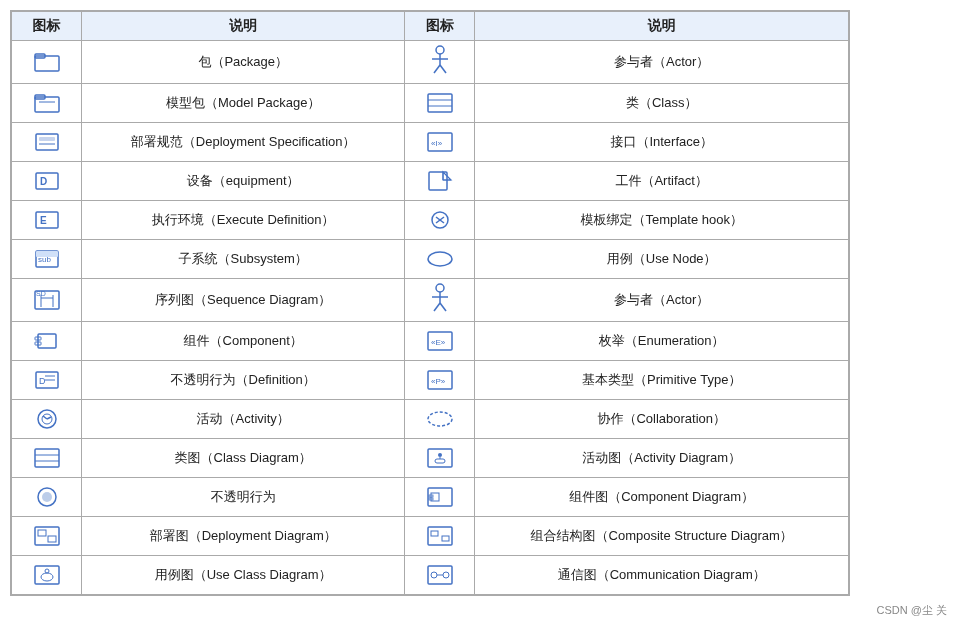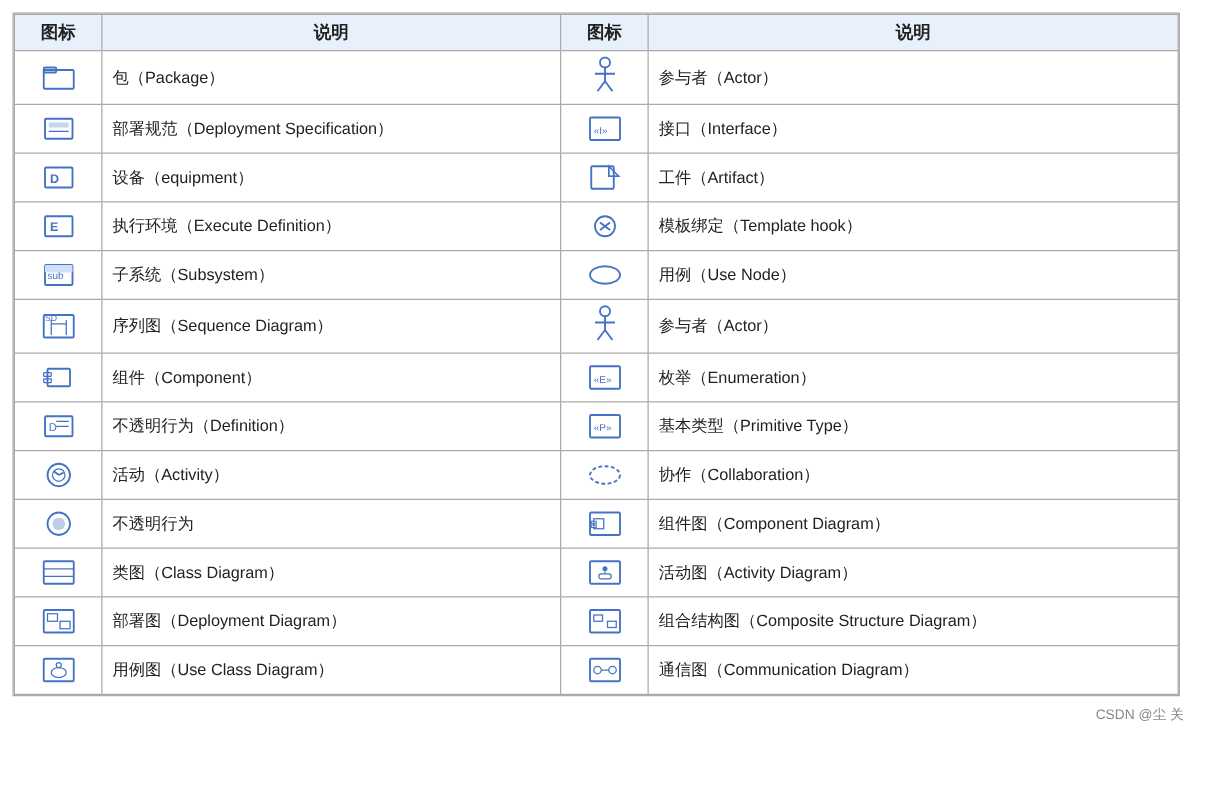--- a/index.html
+++ b/index.html
@@ -5,21 +5,21 @@
     * { box-sizing: border-box; margin: 0; padding: 0; }
     body {
       font-family: "Microsoft YaHei", "SimSun", Arial, sans-serif;
       font-size: 13px;
       background: #fff;
       padding: 10px;
     }
     .table-container {
       border: 1px solid #aaa;
       display: inline-block;
-      width: 934px;
+      width: 840px;
     }
     table {
       width: 100%;
       border-collapse: collapse;
     }
     th, td {
       border: 1px solid #aaa;
       padding: 5px 8px;
       vertical-align: middle;
       text-align: left;
@@ -31,20 +31,21 @@
       font-size: 14px;
       color: #222;
     }
     td.icon-cell {
       text-align: center;
       width: 70px;
       min-width: 60px;
     }
     td.desc-cell {
       color: #222;
+      text-align: center;
     }
     .footer {
       text-align: right;
       font-size: 11px;
       color: #888;
       padding: 4px 8px;
     }
     
     .icon-box {
       display: inline-flex;
@@ -90,20 +91,42 @@
                 <line x1="14" y1="20" x2="20" y2="28" stroke="#4472C4" stroke-width="1.5"></line>
               </svg>
             </span>
     </td>
     <td class="desc-cell">参与者（Actor）</td>
   </tr>
         <tr>
     <td class="icon-cell">
       <span class="icon-box">
               <svg width="28" height="22" viewBox="0 0 28 22">
+                <rect x="2" y="5" width="24" height="15" rx="1" fill="none" stroke="#4472C4" stroke-width="1.5"></rect>
+                <rect x="2" y="3" width="10" height="4" rx="1" fill="none" stroke="#4472C4" stroke-width="1.5"></rect>
+                <line x1="6" y1="10" x2="22" y2="10" stroke="#4472C4" stroke-width="1"></line>
+              </svg>
+            </span>
+    </td>
+    <td class="desc-cell">模型包（Model Package）</td>
+    <td class="icon-cell">
+      <span class="icon-box">
+              <svg width="28" height="22" viewBox="0 0 28 22">
+                <rect x="2" y="2" width="24" height="18" rx="1" fill="none" stroke="#4472C4" stroke-width="1.5"></rect>
+                <line x1="2" y1="8" x2="26" y2="8" stroke="#4472C4" stroke-width="1"></line>
+                <line x1="2" y1="14" x2="26" y2="14" stroke="#4472C4" stroke-width="1"></line>
+              </svg>
+            </span>
+    </td>
+    <td class="desc-cell">类（Class）</td>
+  </tr>
+        <tr>
+    <td class="icon-cell">
+      <span class="icon-box">
+              <svg width="28" height="22" viewBox="0 0 28 22">
                 <rect x="3" y="3" width="22" height="16" rx="1" fill="none" stroke="#4472C4" stroke-width="1.5"></rect>
                 <rect x="6" y="6" width="16" height="4" rx="1" fill="#4472C4" opacity="0.3"></rect>
                 <line x1="6" y1="13" x2="22" y2="13" stroke="#4472C4" stroke-width="1"></line>
               </svg>
             </span>
     </td>
     <td class="desc-cell">部署规范（Deployment Specification）</td>
     <td class="icon-cell">
       <span class="icon-box">
               <svg width="28" height="22" viewBox="0 0 28 22">
@@ -264,60 +287,60 @@
                 <ellipse cx="14" cy="11" rx="12" ry="7" fill="none" stroke="#4472C4" stroke-width="1.5" stroke-dasharray="3,2"></ellipse>
               </svg>
             </span>
     </td>
     <td class="desc-cell">协作（Collaboration）</td>
   </tr>
         <tr>
     <td class="icon-cell">
       <span class="icon-box">
               <svg width="28" height="22" viewBox="0 0 28 22">
+                <rect x="2" y="2" width="24" height="18" rx="1" fill="none" stroke="#4472C4" stroke-width="1.5"></rect>
+                <line x1="2" y1="8" x2="26" y2="8" stroke="#4472C4" stroke-width="1"></line>
+                <line x1="2" y1="14" x2="26" y2="14" stroke="#4472C4" stroke-width="1"></line>
+              </svg>
+            </span>
+    </td>
+    <td class="desc-cell">类图（Class Diagram）</td>
+    <td class="icon-cell">
+      <span class="icon-box">
+              <svg width="28" height="22" viewBox="0 0 28 22">
+                <rect x="2" y="2" width="24" height="18" rx="1" fill="none" stroke="#4472C4" stroke-width="1.5"></rect>
+                <circle cx="14" cy="8" r="2" fill="#4472C4"></circle>
+                <rect x="9" y="12" width="10" height="4" rx="2" fill="none" stroke="#4472C4" stroke-width="1"></rect>
+                <line x1="14" y1="10" x2="14" y2="12" stroke="#4472C4" stroke-width="1"></line>
+              </svg>
+            </span>
+    </td>
+    <td class="desc-cell">活动图（Activity Diagram）</td>
+  </tr>
+        <tr>
+    <td class="icon-cell">
+      <span class="icon-box">
+              <svg width="28" height="22" viewBox="0 0 28 22">
                 <circle cx="14" cy="11" r="9" fill="none" stroke="#4472C4" stroke-width="1.5"></circle>
                 <circle cx="14" cy="11" r="5" fill="#a0b8e0" opacity="0.7"></circle>
               </svg>
             </span>
     </td>
     <td class="desc-cell">不透明行为</td>
     <td class="icon-cell">
       <span class="icon-box">
               <svg width="28" height="22" viewBox="0 0 28 22">
                 <rect x="2" y="2" width="24" height="18" rx="1" fill="none" stroke="#4472C4" stroke-width="1.5"></rect>
                 <rect x="5" y="7" width="8" height="8" fill="none" stroke="#4472C4" stroke-width="1"></rect>
                 <rect x="3" y="9" width="4" height="2" fill="none" stroke="#4472C4" stroke-width="0.8"></rect>
                 <rect x="3" y="12" width="4" height="2" fill="none" stroke="#4472C4" stroke-width="0.8"></rect>
               </svg>
             </span>
     </td>
     <td class="desc-cell">组件图（Component Diagram）</td>
-  </tr>
-        <tr>
-    <td class="icon-cell">
-      <span class="icon-box">
-              <svg width="28" height="22" viewBox="0 0 28 22">
-                <rect x="2" y="2" width="24" height="18" rx="1" fill="none" stroke="#4472C4" stroke-width="1.5"></rect>
-                <line x1="2" y1="8" x2="26" y2="8" stroke="#4472C4" stroke-width="1"></line>
-                <line x1="2" y1="14" x2="26" y2="14" stroke="#4472C4" stroke-width="1"></line>
-              </svg>
-            </span>
-    </td>
-    <td class="desc-cell">类图（Class Diagram）</td>
-    <td class="icon-cell">
-      <span class="icon-box">
-              <svg width="28" height="22" viewBox="0 0 28 22">
-                <rect x="2" y="2" width="24" height="18" rx="1" fill="none" stroke="#4472C4" stroke-width="1.5"></rect>
-                <circle cx="14" cy="8" r="2" fill="#4472C4"></circle>
-                <rect x="9" y="12" width="10" height="4" rx="2" fill="none" stroke="#4472C4" stroke-width="1"></rect>
-                <line x1="14" y1="10" x2="14" y2="12" stroke="#4472C4" stroke-width="1"></line>
-              </svg>
-            </span>
-    </td>
-    <td class="desc-cell">活动图（Activity Diagram）</td>
   </tr>
         <tr>
     <td class="icon-cell">
       <span class="icon-box">
               <svg width="28" height="22" viewBox="0 0 28 22">
                 <rect x="2" y="2" width="24" height="18" rx="1" fill="none" stroke="#4472C4" stroke-width="1.5"></rect>
                 <rect x="5" y="5" width="8" height="6" fill="none" stroke="#4472C4" stroke-width="1"></rect>
                 <rect x="15" y="11" width="8" height="6" fill="none" stroke="#4472C4" stroke-width="1"></rect>
               </svg>
             </span>

